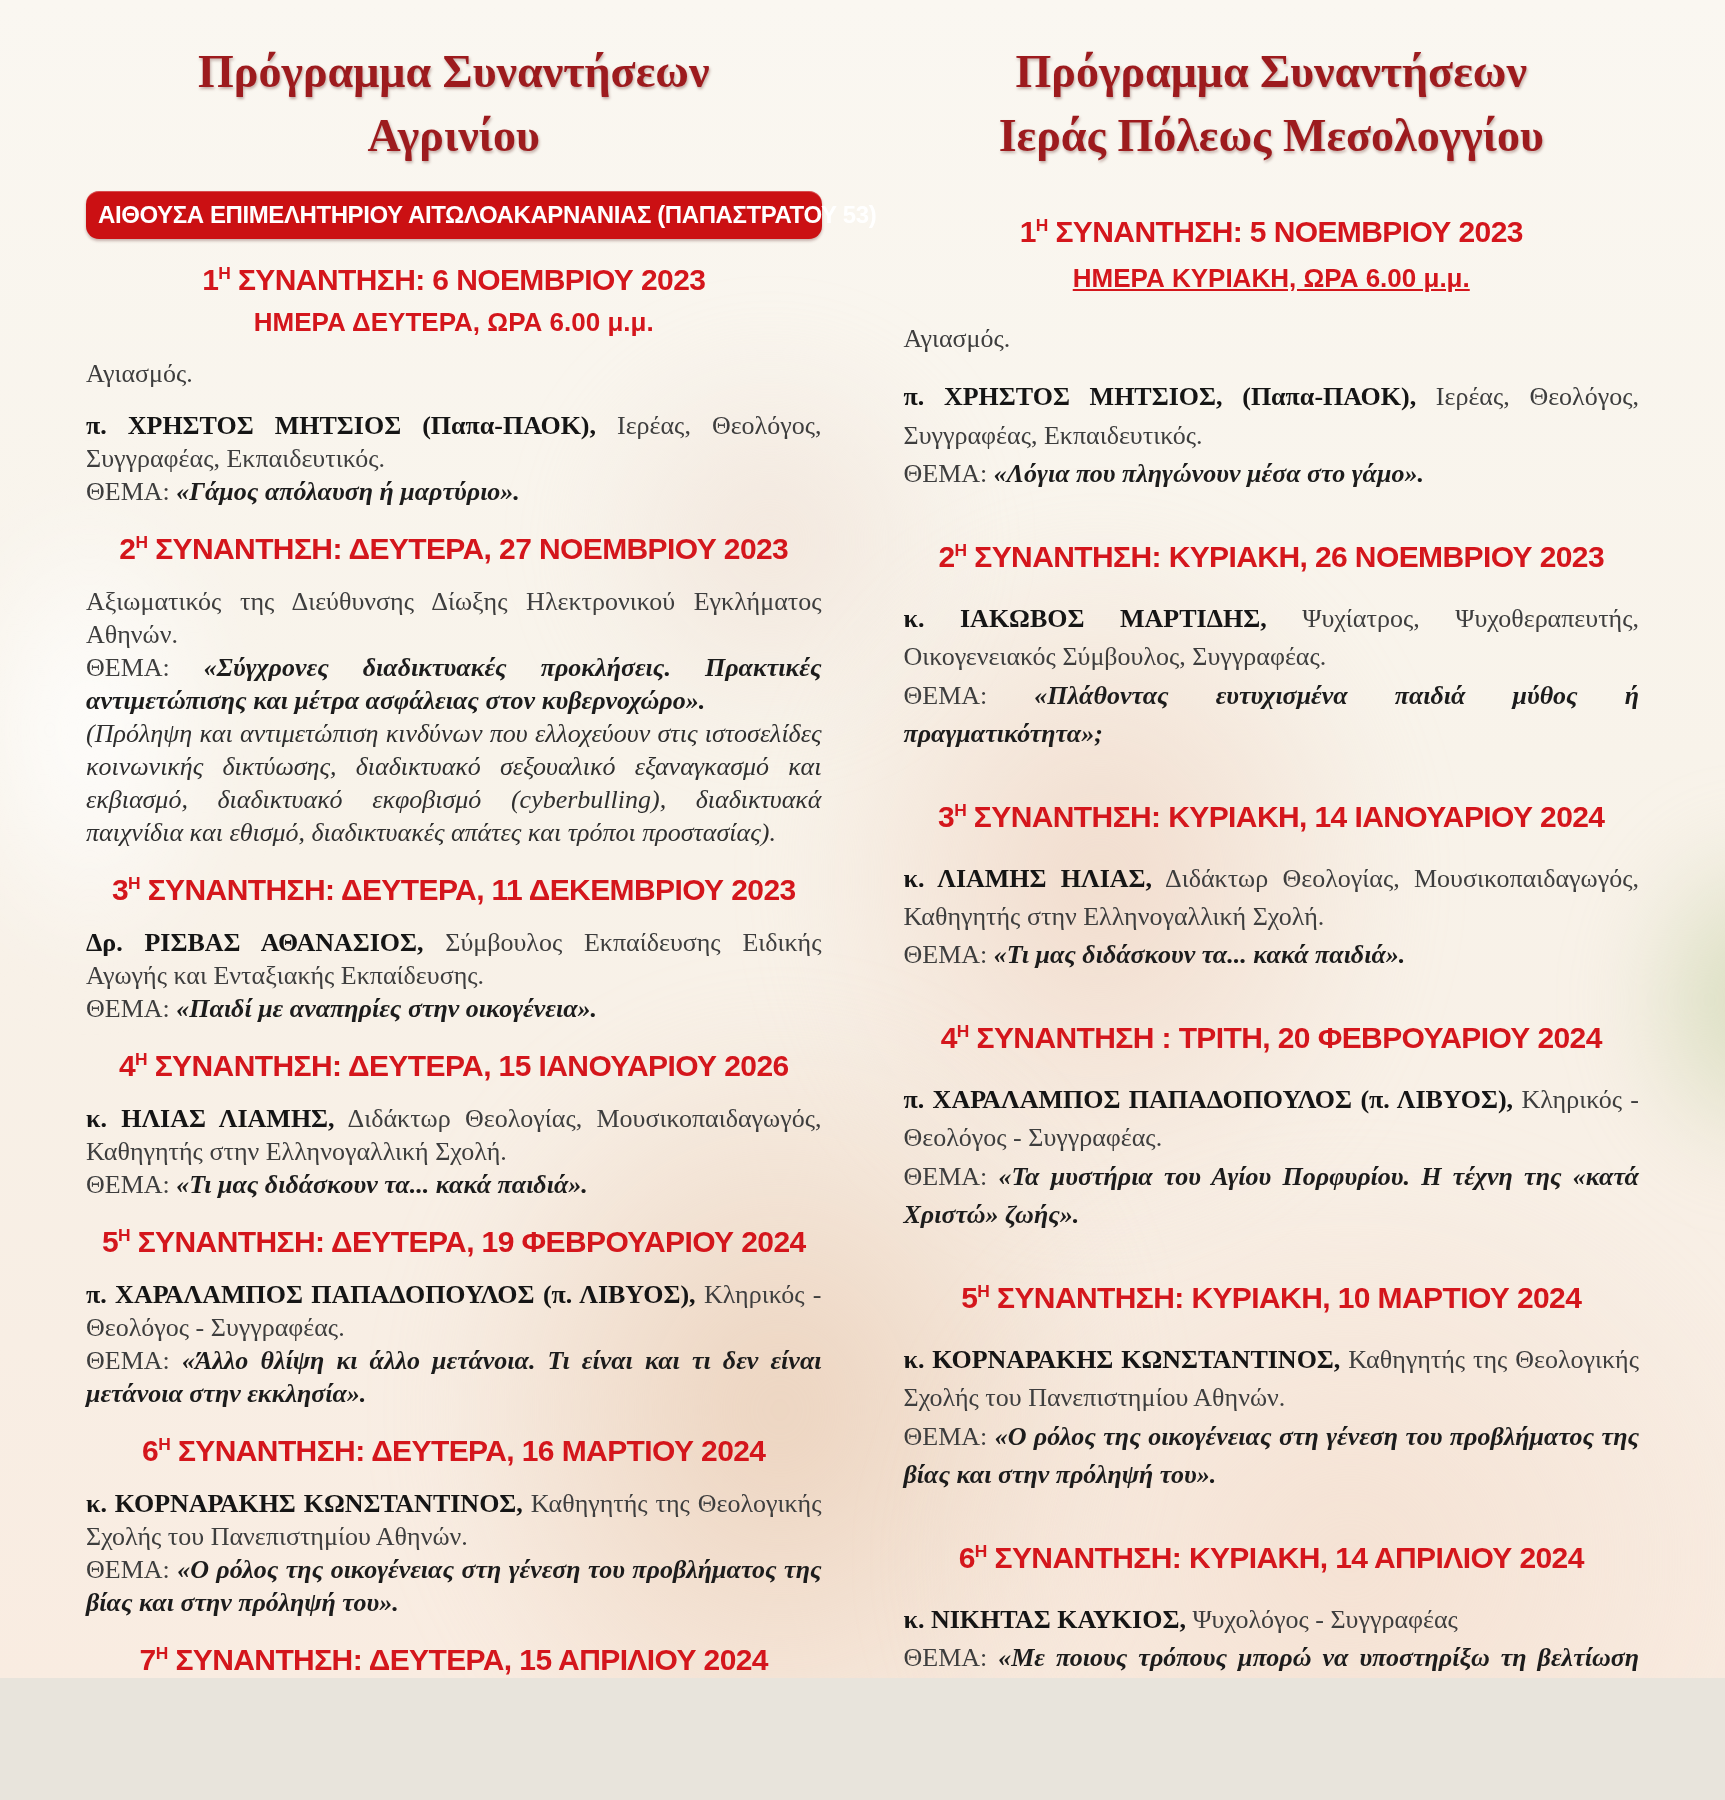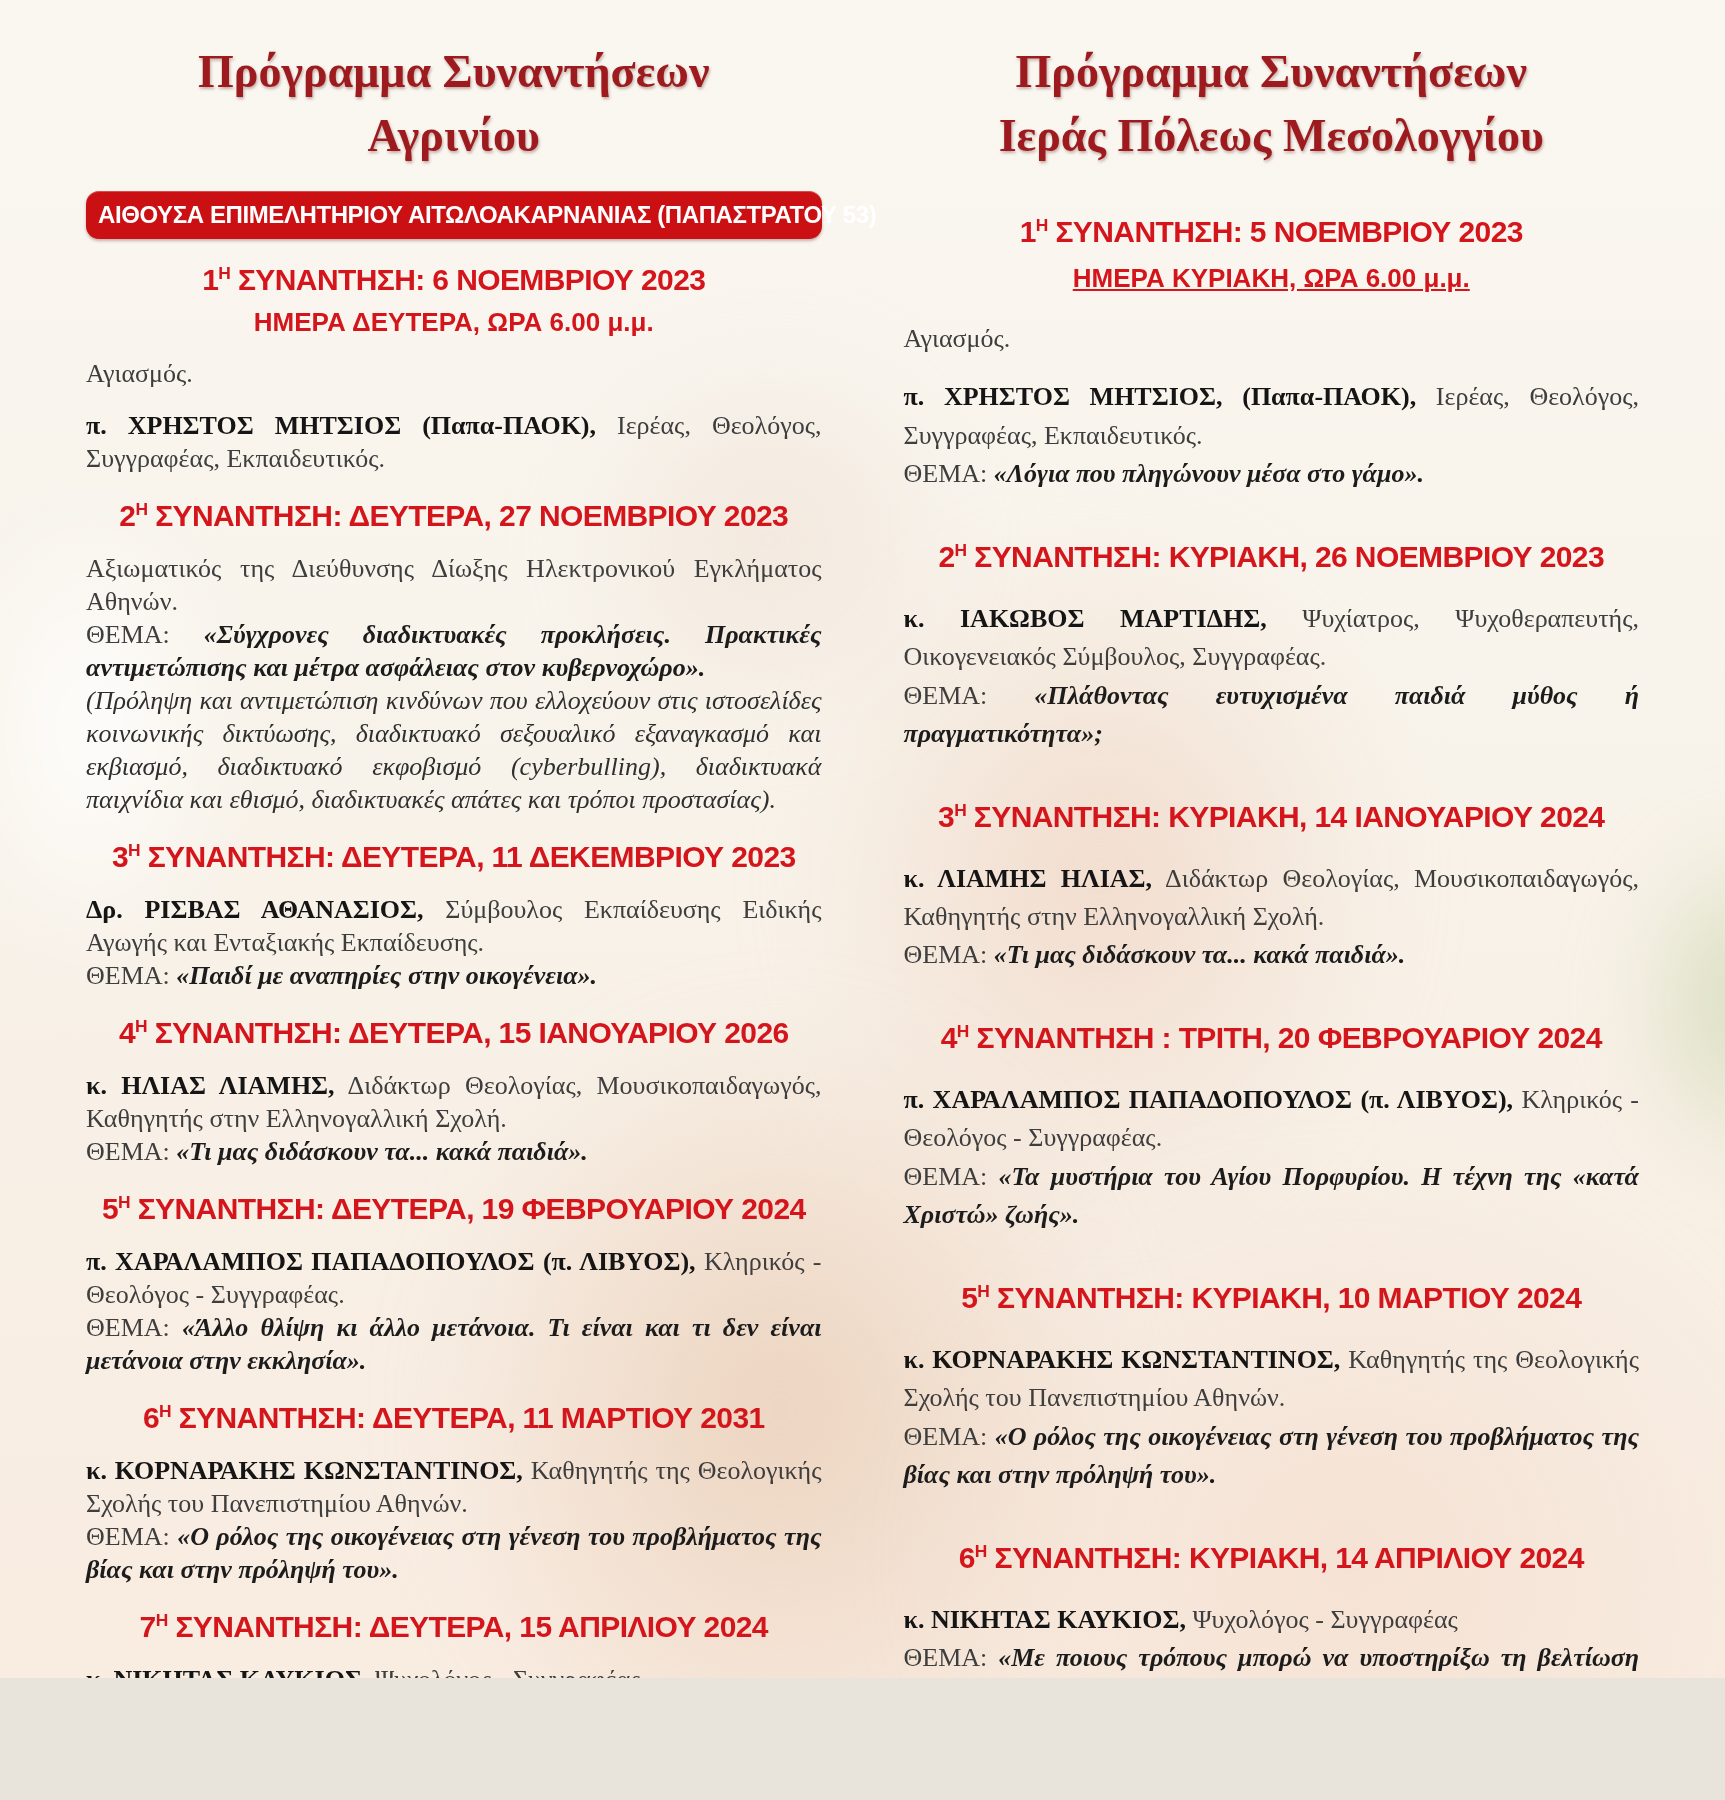--- a/index.html
+++ b/index.html
@@ -106,20 +106,21 @@
     <section class="col col-left">
       <h1 class="col-title"><span>Πρόγραμμα Συναντήσεων</span><br><span>Αγρινίου</span></h1>
       <div class="venue">ΑΙΘΟΥΣΑ ΕΠΙΜΕΛΗΤΗΡΙΟΥ ΑΙΤΩΛΟΑΚΑΡΝΑΝΙΑΣ (ΠΑΠΑΣΤΡΑΤΟΥ 53)</div>
       <div class="meetings">
   <div class="meeting">
     <h2 class="mt-heading"><span class="m-num">1</span><sup class="m-sup">Η</sup><span class="m-rest"> ΣΥΝΑΝΤΗΣΗ: 6 ΝΟΕΜΒΡΙΟΥ 2023</span></h2>
     <h3 class="mt-sub m-sub">ΗΜΕΡΑ ΔΕΥΤΕΡΑ, ΩΡΑ 6.00 μ.μ.</h3>
     <p class="para pre m-pre">Αγιασμός.</p>
     <p class="para">
       <span class="line"><span class="bold-name m-bold">π. ΧΡΗΣΤΟΣ ΜΗΤΣΙΟΣ (Παπα-ΠΑΟΚ),</span><span class="m-srest"> Ιερέας, Θεολόγος, Συγγραφέας, Εκπαιδευτικός.</span></span>
+      <span class="line"><span class="m-tlabel">ΘΕΜΑ: </span><span class="theme-text m-theme">«Γάμος απόλαυση ή μαρτύριο».</span></span>
     </p>
 
   </div>
 
   <div class="meeting">
     <h2 class="mt-heading"><span class="m-num">2</span><sup class="m-sup">Η</sup><span class="m-rest"> ΣΥΝΑΝΤΗΣΗ: ΔΕΥΤΕΡΑ, 27 ΝΟΕΜΒΡΙΟΥ 2023</span></h2>
 
     <p class="para">
       <span class="line"><span class="m-srest">Αξιωματικός της Διεύθυνσης Δίωξης Ηλεκτρονικού Εγκλήματος Αθηνών.</span></span>
       <span class="line"><span class="m-tlabel">ΘΕΜΑ: </span><span class="theme-text m-theme">«Σύγχρονες διαδικτυακές προκλήσεις. Πρακτικές αντιμετώπισης και μέτρα ασφάλειας στον κυβερνοχώρο».</span></span>
@@ -151,21 +152,21 @@
     <h2 class="mt-heading"><span class="m-num">5</span><sup class="m-sup">Η</sup><span class="m-rest"> ΣΥΝΑΝΤΗΣΗ: ΔΕΥΤΕΡΑ, 19 ΦΕΒΡΟΥΑΡΙΟΥ 2024</span></h2>
 
     <p class="para">
       <span class="line"><span class="bold-name m-bold">π. ΧΑΡΑΛΑΜΠΟΣ ΠΑΠΑΔΟΠΟΥΛΟΣ (π. ΛΙΒΥΟΣ),</span><span class="m-srest"> Κληρικός - Θεολόγος - Συγγραφέας.</span></span>
       <span class="line"><span class="m-tlabel">ΘΕΜΑ: </span><span class="theme-text m-theme">«Άλλο θλίψη κι άλλο μετάνοια. Τι είναι και τι δεν είναι μετάνοια στην εκκλησία».</span></span>
     </p>
 
   </div>
 
   <div class="meeting">
-    <h2 class="mt-heading"><span class="m-num">6</span><sup class="m-sup">Η</sup><span class="m-rest"> ΣΥΝΑΝΤΗΣΗ: ΔΕΥΤΕΡΑ, 11 ΜΑΡΤΙΟΥ 2031</span></h2>
+    <h2 class="mt-heading"><span class="m-num">6</span><sup class="m-sup">Η</sup><span class="m-rest"> ΣΥΝΑΝΤΗΣΗ: ΔΕΥΤΕΡΑ, 16 ΜΑΡΤΙΟΥ 2024</span></h2>
 
     <p class="para">
       <span class="line"><span class="bold-name m-bold">κ. ΚΟΡΝΑΡΑΚΗΣ ΚΩΝΣΤΑΝΤΙΝΟΣ,</span><span class="m-srest"> Καθηγητής της Θεολογικής Σχολής του Πανεπιστημίου Αθηνών.</span></span>
       <span class="line"><span class="m-tlabel">ΘΕΜΑ: </span><span class="theme-text m-theme">«Ο ρόλος της οικογένειας στη γένεση του προβλήματος της βίας και στην πρόληψή του».</span></span>
     </p>
 
   </div>
 
   <div class="meeting">
     <h2 class="mt-heading"><span class="m-num">7</span><sup class="m-sup">Η</sup><span class="m-rest"> ΣΥΝΑΝΤΗΣΗ: ΔΕΥΤΕΡΑ, 15 ΑΠΡΙΛΙΟΥ 2024</span></h2>

